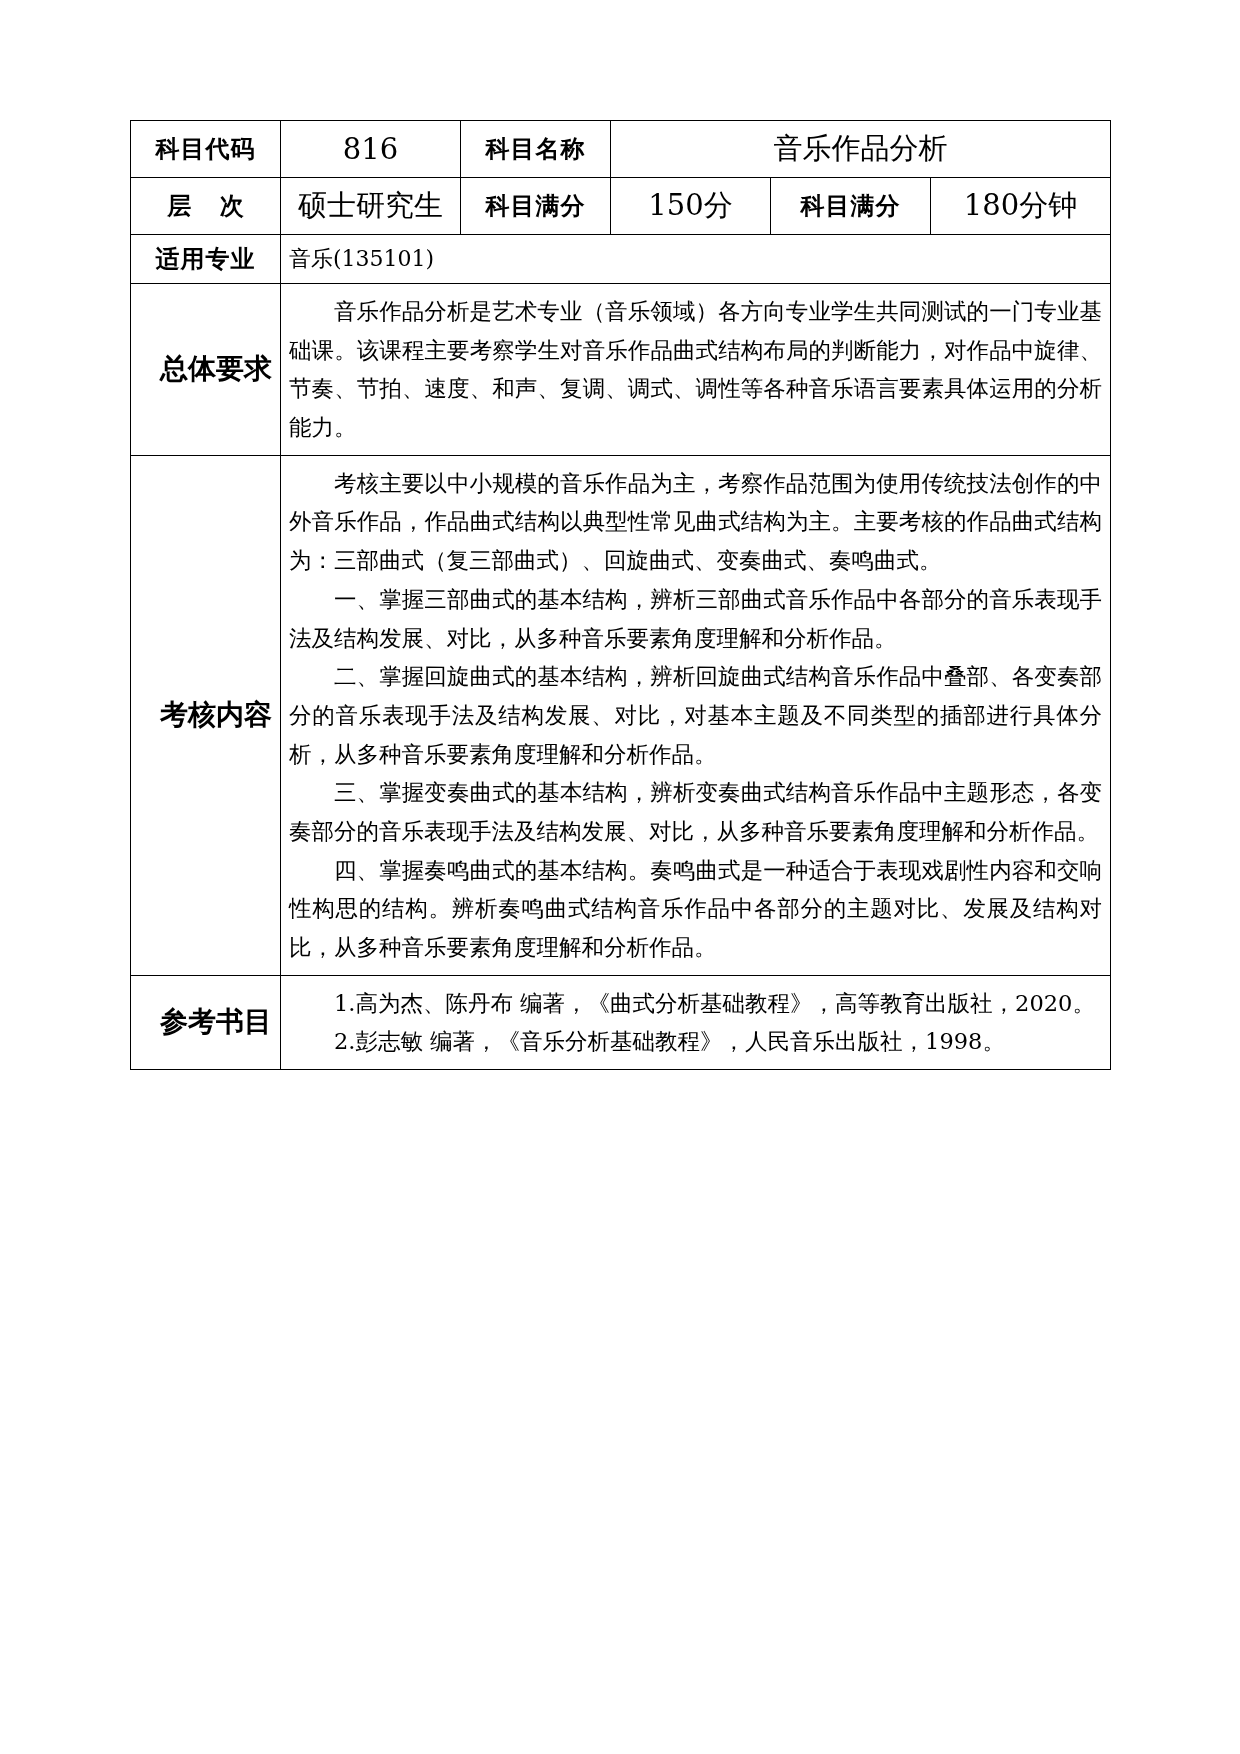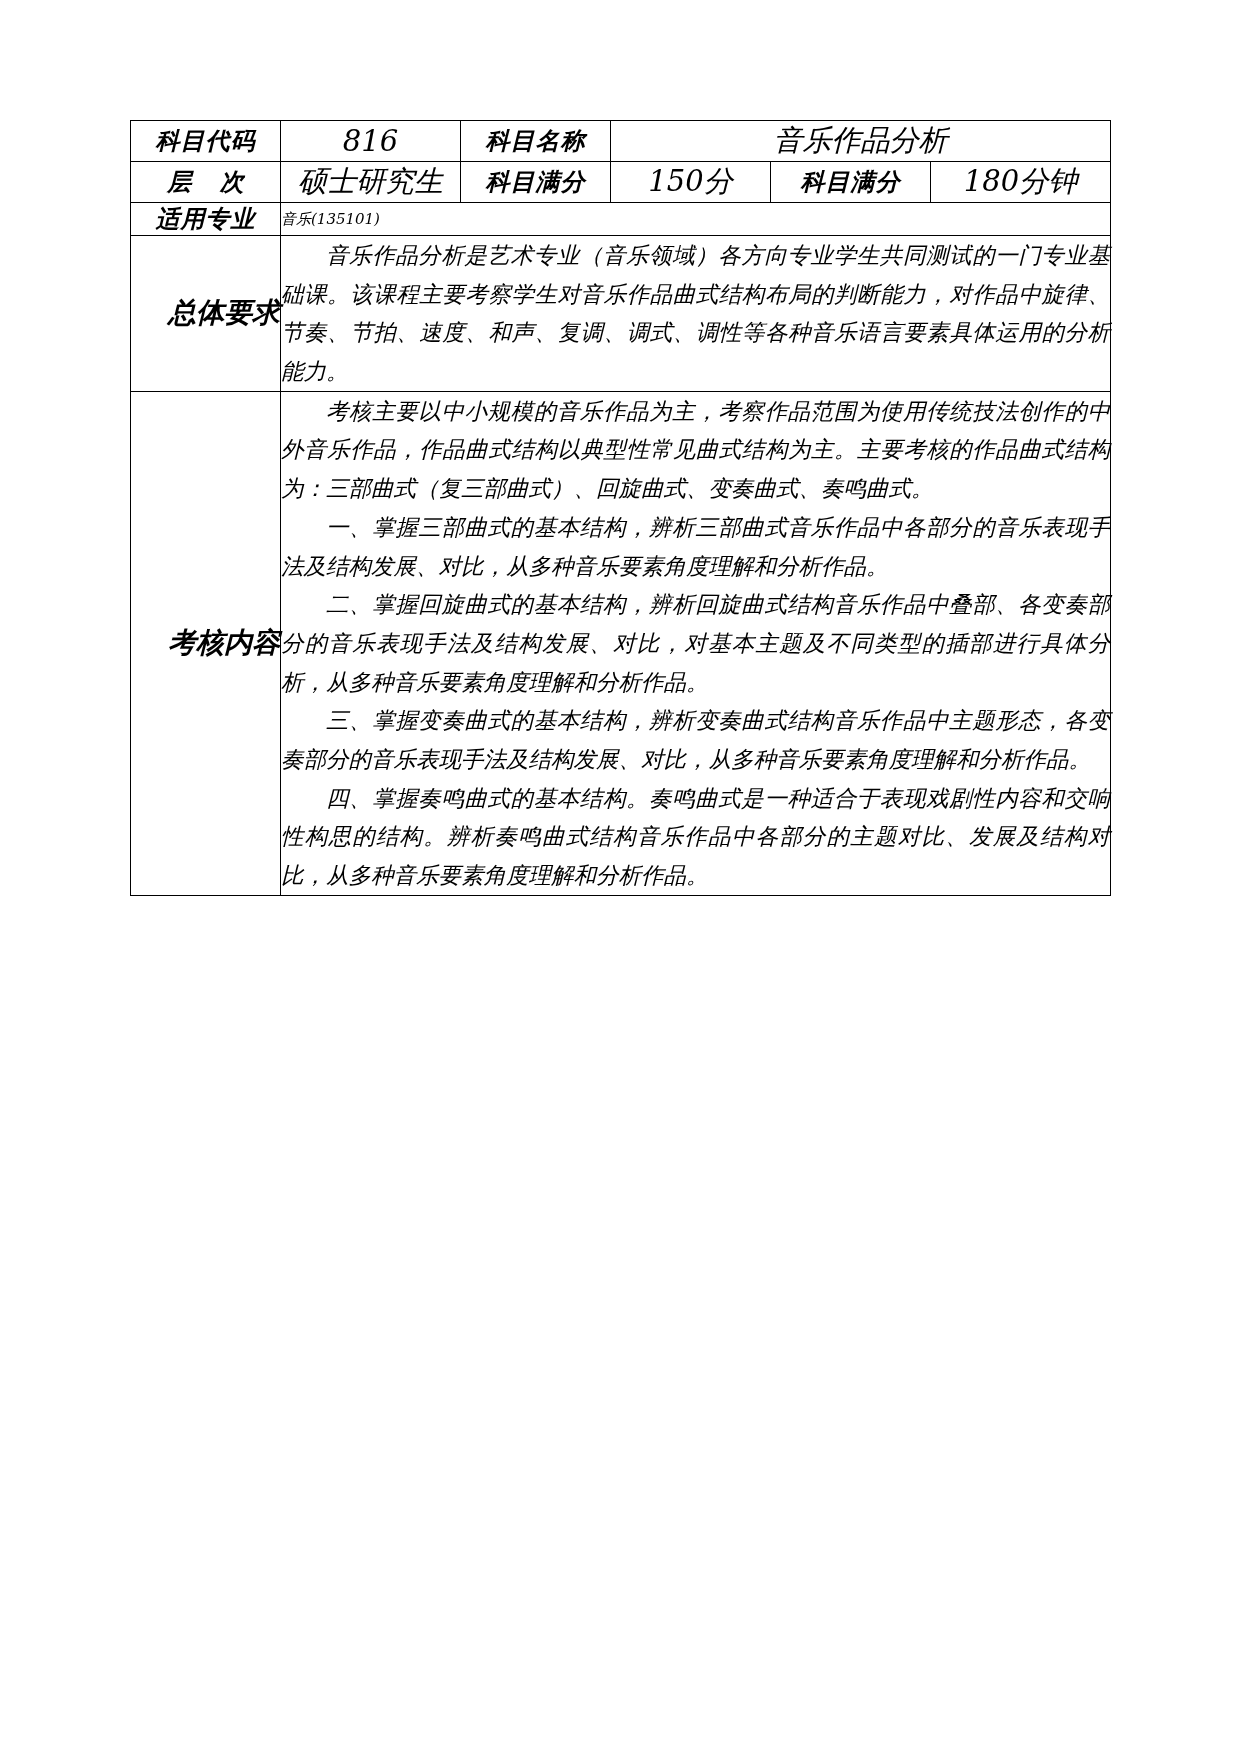--- a/index.html
+++ b/index.html
@@ -21,43 +21,42 @@
     padding: 120px 130px 0 130px;
   }
   table.syllabus {
     width: 980px;
     border-collapse: collapse;
     table-layout: fixed;
   }
   table.syllabus td {
     border: 1.5px solid #000000;
     vertical-align: middle;
-    padding: 0;
-    font-style: italic;
+    padding: 8px;
   }
   .label-cell {
     text-align: center;
     font-weight: bold;
     font-size: 24px;
     letter-spacing: 1px;
     font-family: "DejaVu Serif", "Liberation Serif", serif;
     padding: 10px 4px;
   }
   .label-cell.spaced {
     letter-spacing: 10px;
     text-indent: 10px;
   }
   .value-center {
     text-align: center;
     font-size: 29px;
     padding: 10px 4px;
   }
   .value-left {
     text-align: left;
-    font-size: 15px;
+    font-size: 22px;
     padding: 10px 14px;
   }
   .body-cell {
     text-align: justify;
     font-size: 22.5px;
     line-height: 1.72;
     padding: 14px 16px 16px 16px;
     margin-left: 12px;
   }
   .body-cell p {
@@ -113,15 +112,22 @@
       <tr>
         <td class="label-vert">考核内容</td>
         <td class="body-cell" colspan="5">
           <p>考核主要以中小规模的音乐作品为主，考察作品范围为使用传统技法创作的中外音乐作品，作品曲式结构以典型性常见曲式结构为主。主要考核的作品曲式结构为：三部曲式（复三部曲式）、回旋曲式、变奏曲式、奏鸣曲式。</p>
           <p>一、掌握三部曲式的基本结构，辨析三部曲式音乐作品中各部分的音乐表现手法及结构发展、对比，从多种音乐要素角度理解和分析作品。</p>
           <p>二、掌握回旋曲式的基本结构，辨析回旋曲式结构音乐作品中叠部、各变奏部分的音乐表现手法及结构发展、对比，对基本主题及不同类型的插部进行具体分析，从多种音乐要素角度理解和分析作品。</p>
           <p>三、掌握变奏曲式的基本结构，辨析变奏曲式结构音乐作品中主题形态，各变奏部分的音乐表现手法及结构发展、对比，从多种音乐要素角度理解和分析作品。</p>
           <p>四、掌握奏鸣曲式的基本结构。奏鸣曲式是一种适合于表现戏剧性内容和交响性构思的结构。辨析奏鸣曲式结构音乐作品中各部分的主题对比、发展及结构对比，从多种音乐要素角度理解和分析作品。</p>
         </td>
       </tr>
+      <tr>
+        <td class="label-vert">参考书目</td>
+        <td class="body-cell" colspan="5">
+          <p>1.高为杰、陈丹布 编著，《曲式分析基础教程》，高等教育出版社，2020。</p>
+          <p>2.彭志敏 编著，《音乐分析基础教程》，人民音乐出版社，1998。</p>
+        </td>
+      </tr>
     </tbody>
   </table>
 </div>
 
 </body></html>

